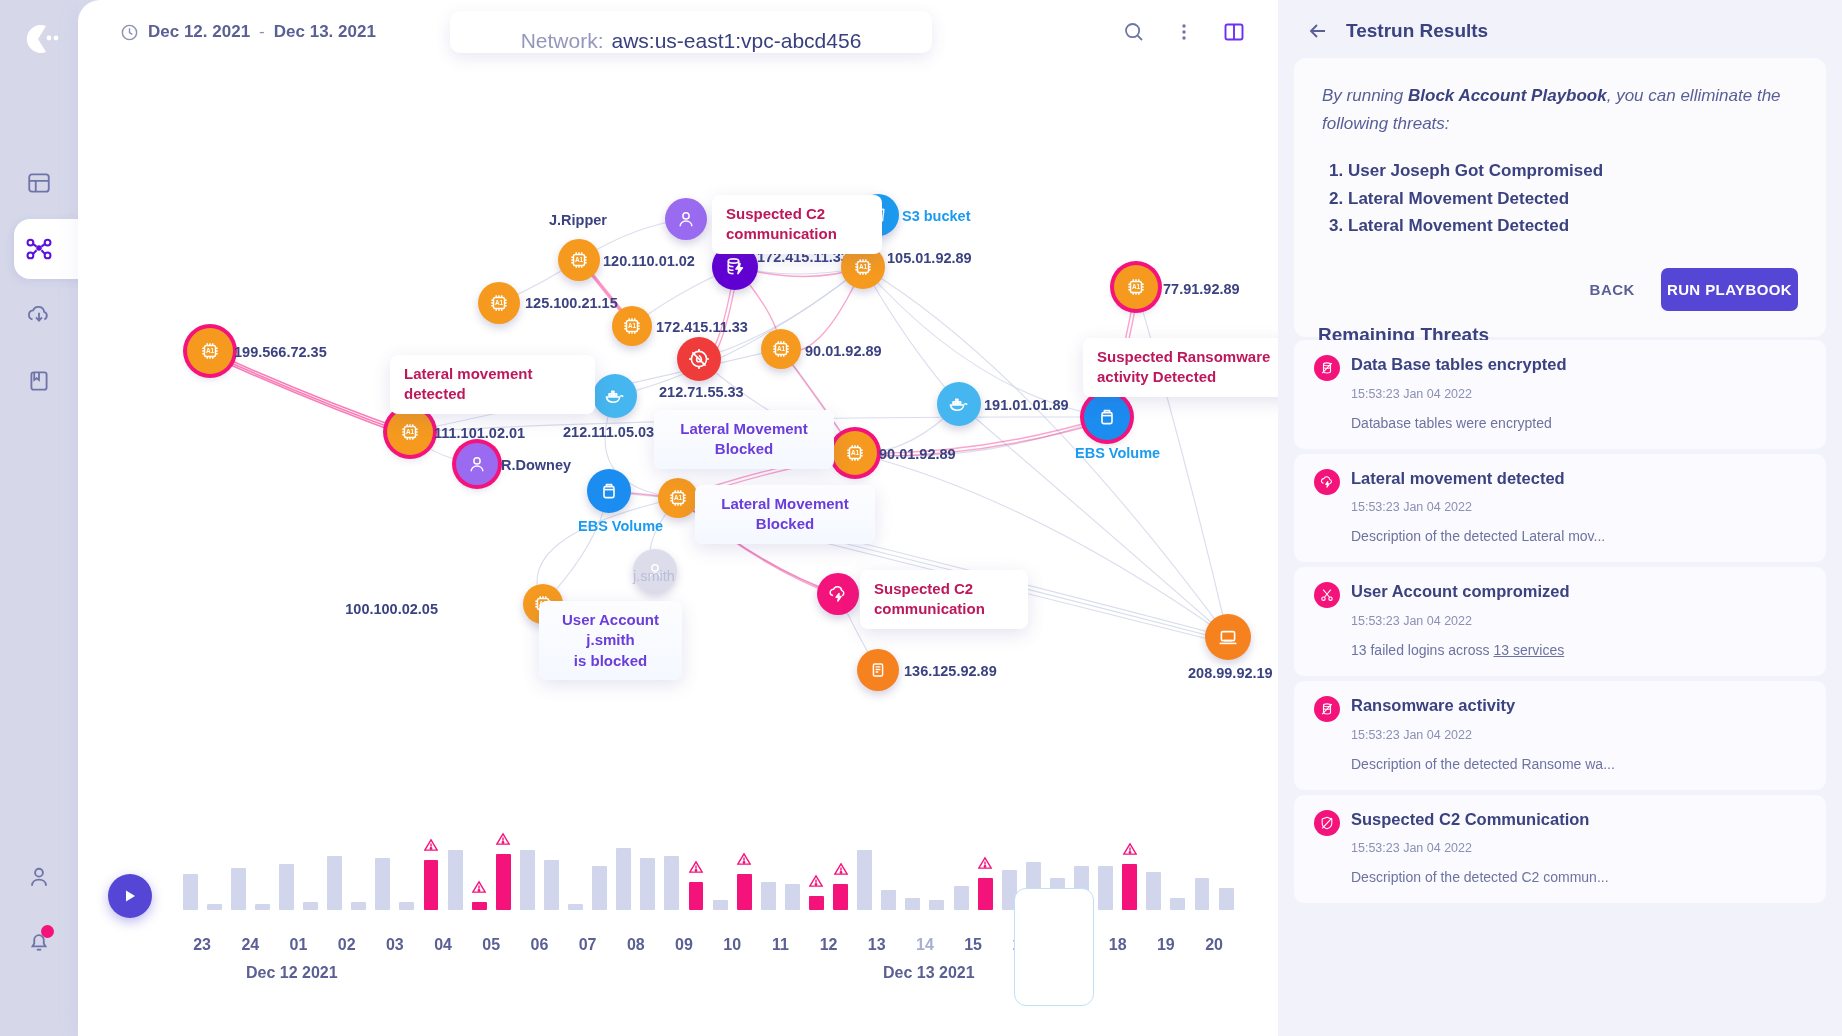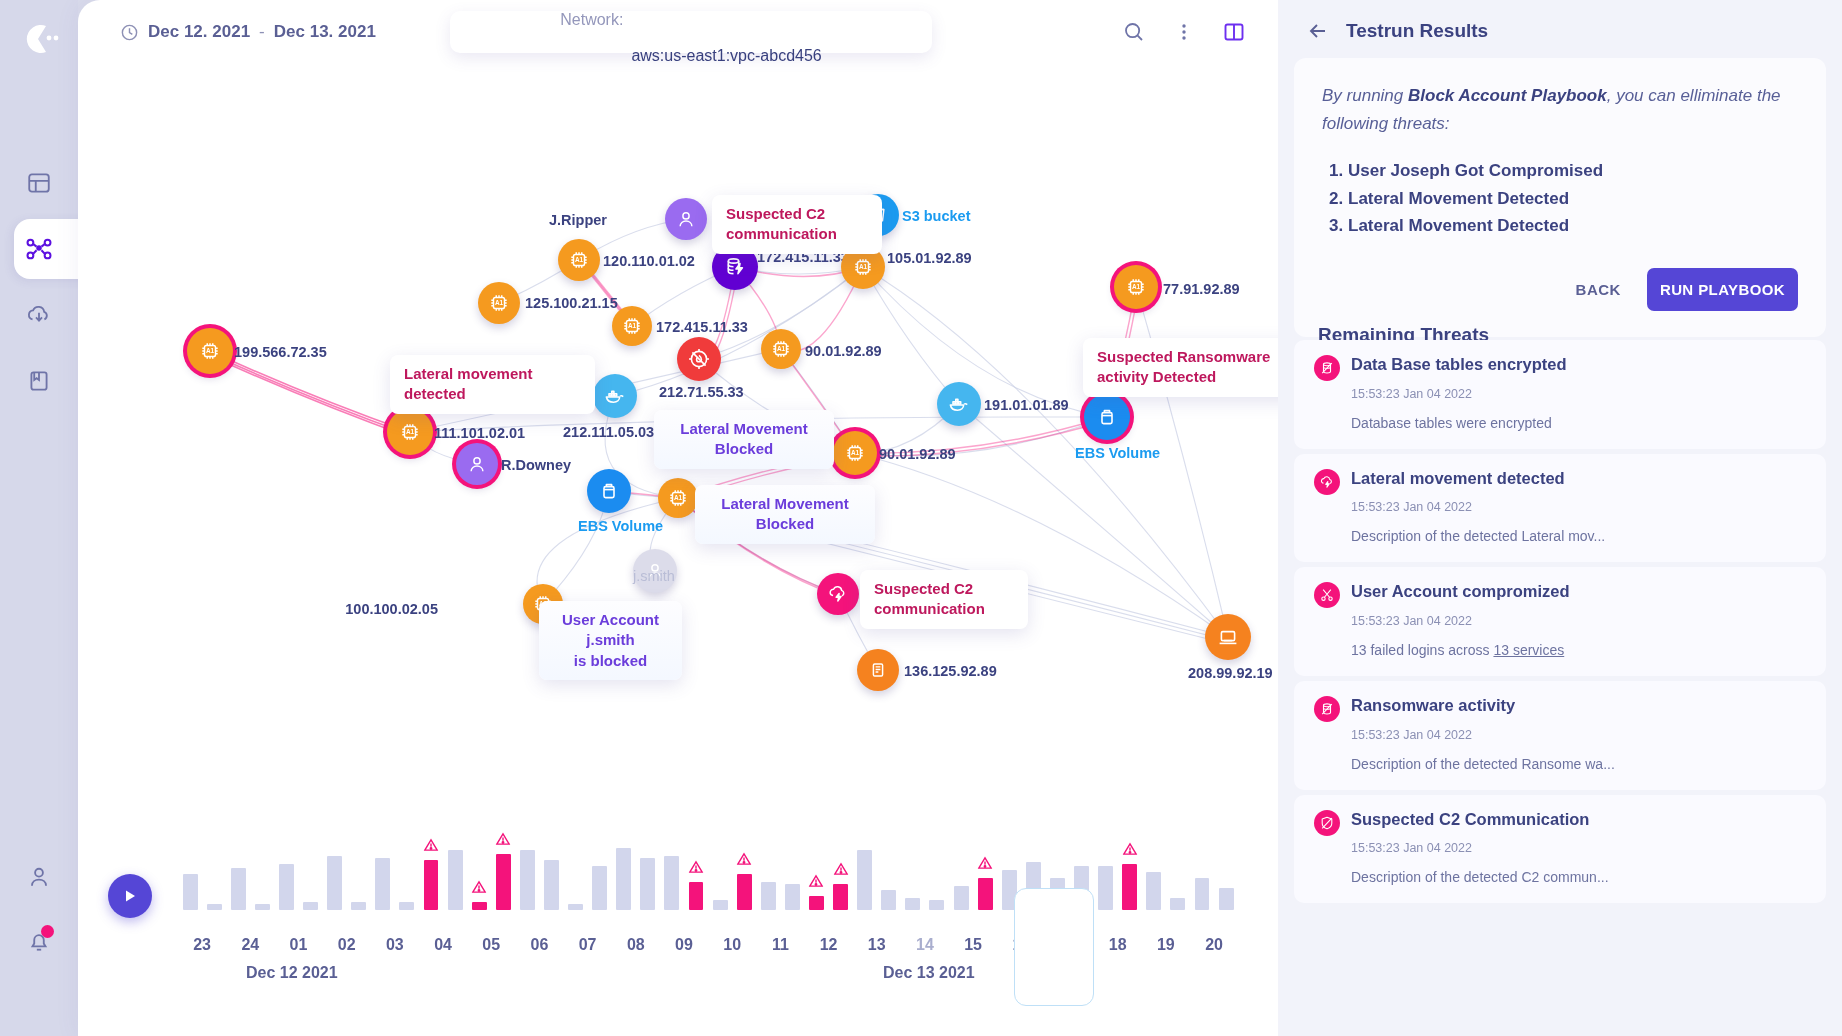--- a/index.html
+++ b/index.html
@@ -28,22 +28,22 @@
   .canvas{ position:absolute; left:78px; top:0; width:1200px; height:1036px;
     background:#ffffff; border-radius:22px 0 0 0;
     box-shadow:0 0 24px rgba(90,80,160,.08); overflow:hidden; }
 
   
   .hdr{ position:absolute; left:0; top:0; width:1200px; height:66px; }
   .daterange{ position:absolute; left:42px; top:22px; display:flex;
      align-items:center; gap:9px; color:#5a5f94; font-size:17px; font-weight:bold;}
   .daterange .sep{ color:#8d90b5; font-weight:normal; }
   .netpill{ position:absolute; left:372px; top:11px; width:482px; height:42px;
-     background:#fff; border-radius:10px; display:flex; align-items:flex-start;
-     justify-content:center; gap:8px; font-size:16px;
+     background:#fff; border-radius:10px; display:flex; align-items:flex-end;
+     justify-content:center; gap:8px; font-size:21px;
      box-shadow:0 5px 16px rgba(90,80,160,.13); }
   .netpill .lbl{ color:#9497bb; }
   .netpill .val{ color:#38407e; font-weight:500;margin-top:36px; }
   .hdr-actions{ position:absolute; right:28px; top:16px; display:flex;
      align-items:center; gap:18px; }
   .icon-btn{ width:32px; height:32px; display:flex; align-items:center;
      justify-content:center; cursor:pointer; }
 
   
   .graph{ position:absolute; left:0; top:66px; width:1200px; height:700px; }
@@ -96,21 +96,21 @@
   .card p{ font-size:17px; line-height:1.62; color:#585f97;font-style:italic; }
   .card p b{ color:#3b4280; }
   .card ol{ margin:20px 0 0 26px; }
   .card ol li{ font-size:17px; font-weight:bold; color:#3b4280;
      line-height:1.62; }
   .card-actions{ display:flex; align-items:center; justify-content:flex-end;
      gap:26px; margin-top:28px; }
   .back-btn{ font-size:15px; font-weight:bold; color:#5a5f94; letter-spacing:.5px;
      cursor:pointer; background:none; border:none; }
   .run-btn{ background:#5546d6; color:#fff; border:none; border-radius:7px;
-     padding:13px 13px; font-size:15px; font-weight:bold; letter-spacing:.4px;
+     padding:13px 6px; font-size:15px; font-weight:bold; letter-spacing:.4px;
      cursor:pointer; font-family:inherit; }
   .rt-head{ position:absolute; left:40px; top:308px; font-size:19px;
      font-weight:bold; color:#3b4280;margin-top:16px; }
   .threats{ position:absolute; left:16px; top:340px; width:532px; }
   .threat{ background:#fafaff; border-radius:10px; padding:14px 20px 18px 20px;
      margin-bottom:5px; cursor:pointer; }
   .threat-row{ display:flex; align-items:flex-start; gap:11px; }
   .tbadge{ width:26px; height:26px; border-radius:50%; background:#f4137b;
      flex:0 0 26px; display:flex; align-items:center; justify-content:center;
      margin-top:1px; }

